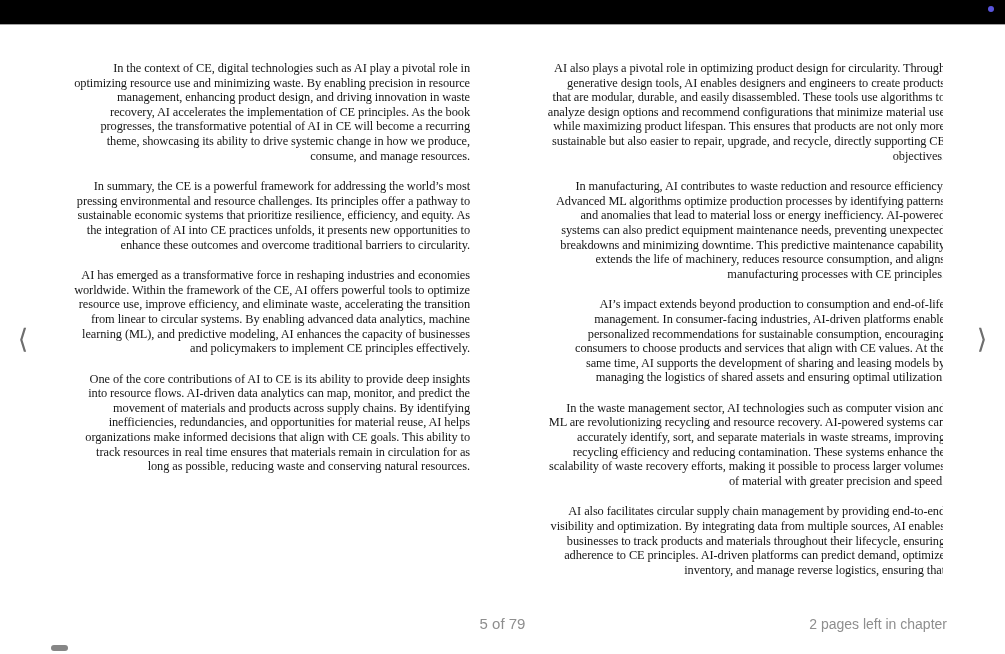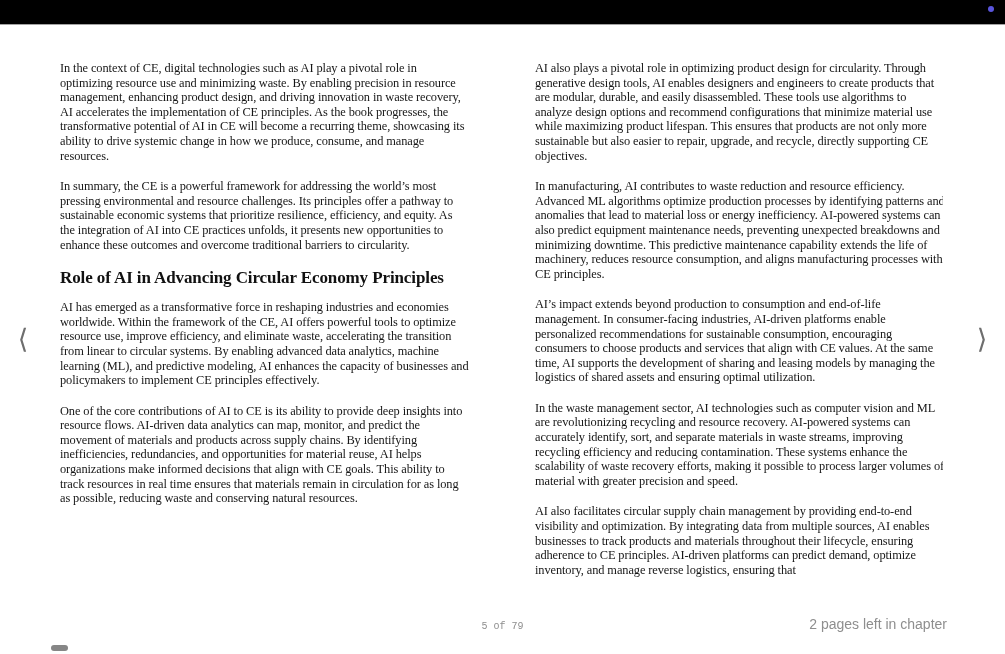--- a/index.html
+++ b/index.html
@@ -41,26 +41,26 @@
     bottom: 44px;
     display: flex;
     gap: 65px;
     overflow: hidden;
   }
   .column {
     flex: 0 0 410px;
     width: 410px;
   }
   .column p {
-    margin: 0 0 16px 0;
+    margin: 0 0 16px 12px;
     font-size: 12.4px;
     line-height: 14.6px;
     letter-spacing: -0.1px;
     color: #161616;
-    text-align: left;
+    text-align: right;
   }
   .column h2 {
     margin: 2px 0 13px 0;
     font-size: 17px;
     line-height: 19px;
     font-weight: 700;
     color: #111111;
     letter-spacing: -0.1px;
   }
   .nav-btn {
@@ -78,22 +78,22 @@
     color: #6e6e6e;
     text-align: center;
   }
   .nav-prev { left: 8px; }
   .nav-next { right: 8px; }
   .page-indicator {
     position: absolute;
     bottom: 22px;
     left: 50%;
     transform: translateX(-50%);
-    font-family: Liberation Mono, monospace;
-    font-size: 10px;
+    font-family: Liberation Sans, sans-serif;
+    font-size: 15px;
     color: #8e8e8e;
     white-space: nowrap;
     margin-top: 36px;
   }
   .pages-left {
     position: absolute;
     bottom: 22px;
     right: 58px;
     font-family: "Liberation Sans", sans-serif;
     font-size: 14px;
@@ -118,21 +118,20 @@
   <div class="menu-bar">
     <span class="status-dot" style="background: rgb(90, 85, 221);"></span>
   </div>
 
   <button class="nav-btn nav-prev" style="color: rgb(110, 110, 110);">⟨</button>
 
   <div class="columns">
     <div class="column">
       <p>In the context of CE, digital technologies such as AI play a pivotal role in optimizing resource use and minimizing waste. By enabling precision in resource management, enhancing product design, and driving innovation in waste recovery, AI accelerates the implementation of CE principles. As the book progresses, the transformative potential of AI in CE will become a recurring theme, showcasing its ability to drive systemic change in how we produce, consume, and manage resources.</p>
       <p>In summary, the CE is a powerful framework for addressing the world’s most pressing environmental and resource challenges. Its principles offer a pathway to sustainable economic systems that prioritize resilience, efficiency, and equity. As the integration of AI into CE practices unfolds, it presents new opportunities to enhance these outcomes and overcome traditional barriers to circularity.</p>
-      <h2>Role of AI in Advancing Circular Economy Principles</h2>
       <p>AI has emerged as a transformative force in reshaping industries and economies worldwide. Within the framework of the CE, AI offers powerful tools to optimize resource use, improve efficiency, and eliminate waste, accelerating the transition from linear to circular systems. By enabling advanced data analytics, machine learning (ML), and predictive modeling, AI enhances the capacity of businesses and policymakers to implement CE principles effectively.</p>
       <p>One of the core contributions of AI to CE is its ability to provide deep insights into resource flows. AI-driven data analytics can map, monitor, and predict the movement of materials and products across supply chains. By identifying inefficiencies, redundancies, and opportunities for material reuse, AI helps organizations make informed decisions that align with CE goals. This ability to track resources in real time ensures that materials remain in circulation for as long as possible, reducing waste and conserving natural resources.</p>
     </div>
     <div class="column">
       <p>AI also plays a pivotal role in optimizing product design for circularity. Through generative design tools, AI enables designers and engineers to create products that are modular, durable, and easily disassembled. These tools use algorithms to analyze design options and recommend configurations that minimize material use while maximizing product lifespan. This ensures that products are not only more sustainable but also easier to repair, upgrade, and recycle, directly supporting CE objectives.</p>
       <p>In manufacturing, AI contributes to waste reduction and resource efficiency. Advanced ML algorithms optimize production processes by identifying patterns and anomalies that lead to material loss or energy inefficiency. AI-powered systems can also predict equipment maintenance needs, preventing unexpected breakdowns and minimizing downtime. This predictive maintenance capability extends the life of machinery, reduces resource consumption, and aligns manufacturing processes with CE principles.</p>
       <p>AI’s impact extends beyond production to consumption and end-of-life management. In consumer-facing industries, AI-driven platforms enable personalized recommendations for sustainable consumption, encouraging consumers to choose products and services that align with CE values. At the same time, AI supports the development of sharing and leasing models by managing the logistics of shared assets and ensuring optimal utilization.</p>
       <p>In the waste management sector, AI technologies such as computer vision and ML are revolutionizing recycling and resource recovery. AI-powered systems can accurately identify, sort, and separate materials in waste streams, improving recycling efficiency and reducing contamination. These systems enhance the scalability of waste recovery efforts, making it possible to process larger volumes of material with greater precision and speed.</p>
       <p>AI also facilitates circular supply chain management by providing end-to-end visibility and optimization. By integrating data from multiple sources, AI enables businesses to track products and materials throughout their lifecycle, ensuring adherence to CE principles. AI-driven platforms can predict demand, optimize inventory, and manage reverse logistics, ensuring that</p>
     </div>

